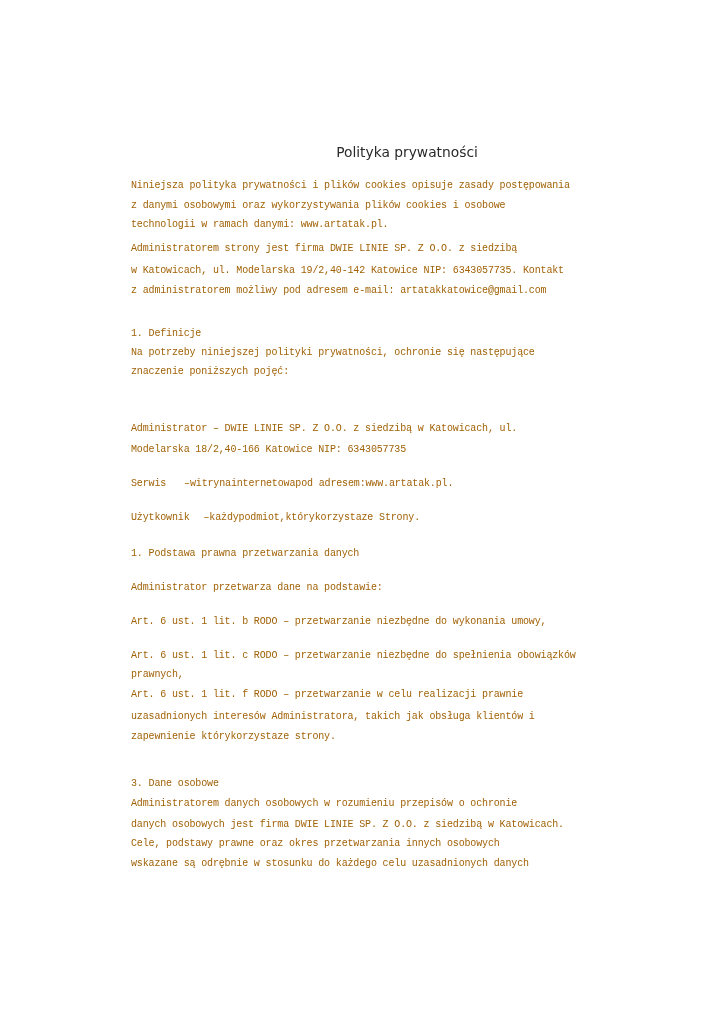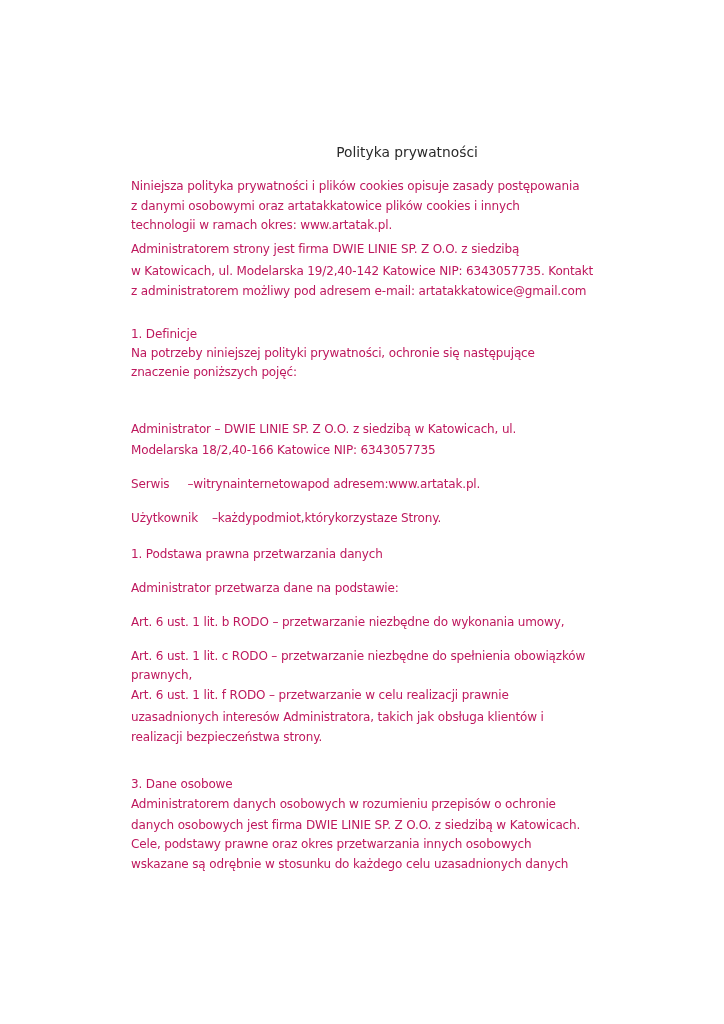--- a/index.html
+++ b/index.html
@@ -18,25 +18,26 @@
     .page {
       position: absolute;
       left: 12px; top: 0;
       width: 688px; height: 1024px;
       background: #ffffff;
       margin-left: 33px;
     }
     .line {
       position: absolute;
       left: 86px;
-      font-size: 12px;
+      font-size: 10px;
       line-height: 20px;
       white-space: pre;
       letter-spacing: -0.15px;
-      color: #be185d;
+      color: #a16207;
+      font-family: Liberation Mono, monospace;
     }
     .title {
       position: absolute;
       left: 0;
       width: 724px;
       text-align: center;
       top: 142px;
       font-size: 13.8px;
       line-height: 20px;
       color: #2a2a2a;
@@ -45,22 +46,22 @@
   </style>
 </head>
 <body>
 
 <div class="page">
 
   <div class="title">Polityka prywatności</div>
 
   <div>
     <div class="line" style="top:176px">Niniejsza polityka prywatności i plików cookies opisuje zasady postępowania</div>
-    <div class="line" style="top:196px">z danymi osobowymi oraz artatakkatowice plików cookies i innych</div>
-    <div class="line" style="top:215px">technologii w ramach okres: www.artatak.pl.</div>
+    <div class="line" style="top:196px">z danymi osobowymi oraz wykorzystywania plików cookies i osobowe</div>
+    <div class="line" style="top:215px">technologii w ramach danymi: www.artatak.pl.</div>
   </div>
 
   <div>
     <div class="line" style="top:239px">Administratorem strony jest firma DWIE LINIE SP. Z O.O. z siedzibą</div>
     <div class="line" style="top:261px">w Katowicach, ul. Modelarska 19/2,40-142 Katowice NIP: 6343057735. Kontakt</div>
     <div class="line" style="top:281px">z administratorem możliwy pod adresem e-mail: artatakkatowice@gmail.com</div>
   </div>
 
   <div>
     <div class="line" style="top:324px">1. Definicje</div>
@@ -76,21 +77,21 @@
   </div>
 
   <div>
     <div class="line" style="top:544px">1. Podstawa prawna przetwarzania danych</div>
     <div class="line" style="top:578px">Administrator przetwarza dane na podstawie:</div>
     <div class="line" style="top:612px">Art. 6 ust. 1 lit. b RODO – przetwarzanie niezbędne do wykonania umowy,</div>
     <div class="line" style="top:646px">Art. 6 ust. 1 lit. c RODO – przetwarzanie niezbędne do spełnienia obowiązków</div>
     <div class="line" style="top:665px">prawnych,</div>
     <div class="line" style="top:685px">Art. 6 ust. 1 lit. f RODO – przetwarzanie w celu realizacji prawnie</div>
     <div class="line" style="top:707px">uzasadnionych interesów Administratora, takich jak obsługa klientów i</div>
-    <div class="line" style="top:727px">realizacji bezpieczeństwa strony.</div>
+    <div class="line" style="top:727px">zapewnienie którykorzystaze strony.</div>
   </div>
 
   <div>
     <div class="line" style="top:774px">3. Dane osobowe</div>
     <div class="line" style="top:794px">Administratorem danych osobowych w rozumieniu przepisów o ochronie</div>
     <div class="line" style="top:815px">danych osobowych jest firma DWIE LINIE SP. Z O.O. z siedzibą w Katowicach.</div>
     <div class="line" style="top:834px">Cele, podstawy prawne oraz okres przetwarzania innych osobowych</div>
     <div class="line" style="top:854px">wskazane są odrębnie w stosunku do każdego celu uzasadnionych danych</div>
   </div>
 

